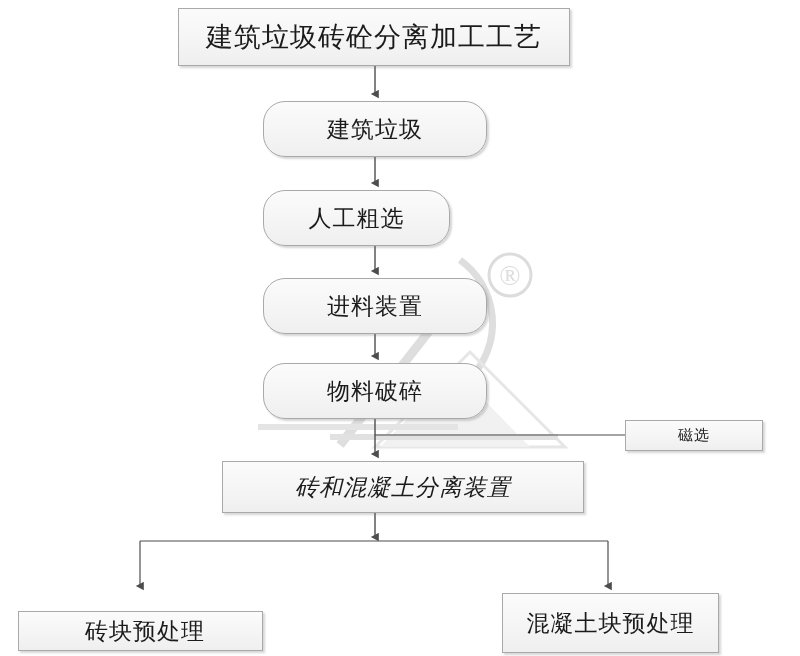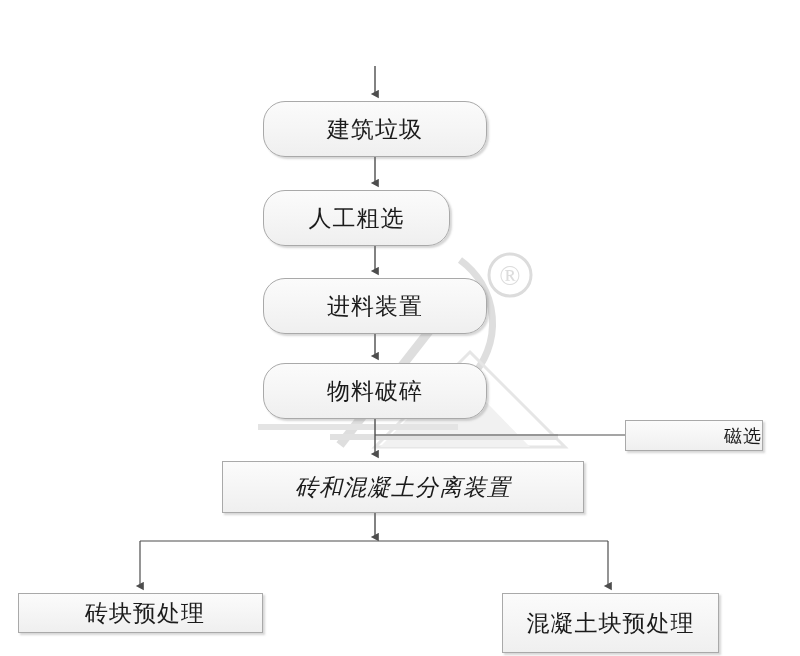--- a/index.html
+++ b/index.html
@@ -47,21 +47,21 @@
     display: flex;
     align-items: center;
     justify-content: center;
     color: #1b1b1b;
     white-space: nowrap;
     letter-spacing: 1px;
   }
   .node-title      { font-size: 27px; }
   .node-step       { font-size: 23px; border-radius: 22px; }
   .node-wide       { font-size: 23px; }
-  .node-small      { font-size: 18px; justify-content: flex-end; }
+  .node-small      { font-size: 15px; }
   .node-terminal   { font-size: 23px; }
 </style>
 </head>
 <body>
 
 <div id="canvas">
 
   <svg class="watermark" viewBox="0 0 800 656" xmlns="http://www.w3.org/2000/svg">
 
     <path d="M 460 260 A 78 78 0 1 1 352 370" fill="none" stroke="#dedede" stroke-width="7"></path>
@@ -97,20 +97,23 @@
     <line x1="375" y1="419" x2="375" y2="454" stroke="#4d4d4d" stroke-width="1.4" marker-end="url(#arrowhead)"></line>
 
     <line x1="625" y1="435" x2="375" y2="435" stroke="#4d4d4d" stroke-width="1.2"></line>
 
     <line x1="375" y1="513" x2="375" y2="537" stroke="#4d4d4d" stroke-width="1.4" marker-end="url(#arrowhead)"></line>
     <line x1="140" y1="541" x2="608" y2="541" stroke="#4d4d4d" stroke-width="1.2"></line>
     <line x1="140" y1="541" x2="140" y2="586" stroke="#4d4d4d" stroke-width="1.2" marker-end="url(#arrowhead)"></line>
     <line x1="608" y1="541" x2="608" y2="586" stroke="#4d4d4d" stroke-width="1.2" marker-end="url(#arrowhead)"></line>
   </svg>
 
+  <div class="node node-title" style="left:178px; top:8px; width:392px; height:58px;">
+    <span>建筑垃圾砖砼分离加工工艺</span>
+  </div>
 
   <div class="node node-step" style="left:263px; top:101px; width:224px; height:56px;">
     <span>建筑垃圾</span>
   </div>
 
   <div class="node node-step" style="left:263px; top:190px; width:187px; height:56px;">
     <span>人工粗选</span>
   </div>
 
   <div class="node node-step" style="left:263px; top:278px; width:224px; height:56px;">
@@ -122,21 +125,21 @@
   </div>
 
   <div class="node node-small" style="left:625px; top:420px; width:138px; height:31px;">
     <span>磁选</span>
   </div>
 
   <div class="node node-wide" style="left:222px; top:461px; width:362px; height:52px;font-style:italic;">
     <span>砖和混凝土分离装置</span>
   </div>
 
-  <div class="node node-terminal" style="left:18px; top:593px; width:245px; height:40px;padding-left:9px;">
+  <div class="node node-terminal" style="left:18px; top:611px; width:245px; height:40px;padding-left:9px;">
     <span>砖块预处理</span>
   </div>
 
   <div class="node node-terminal" style="left:502px; top:593px; width:217px; height:60px;">
     <span>混凝土块预处理</span>
   </div>
 
 </div>
 
 </body></html>

